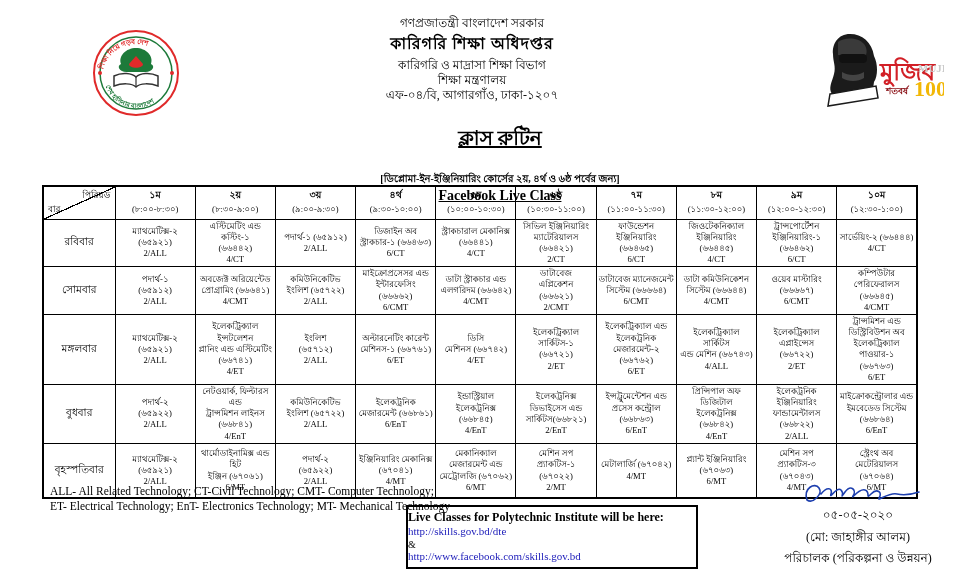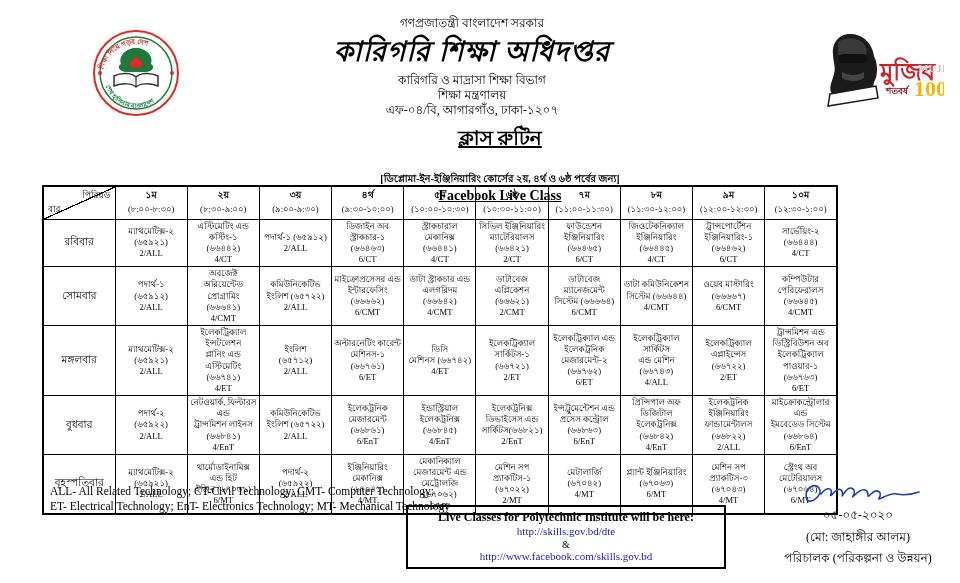--- a/index.html
+++ b/index.html
@@ -5,51 +5,51 @@
   * { margin:0; padding:0; box-sizing:border-box; }
   html,body { background:#e8e8e8; }
   .page {
     position:relative; width:960px; height:583px; margin:0 auto;
     background:#ffffff; overflow:hidden;
     font-family:"Liberation Serif", serif; color:#000;
   }
   
   .gov-header { position:absolute; left:0; right:16px; top:16px; text-align:center; line-height:1.25; }
   .gov-line1 { font-size:12px; }
-  .gov-line2 { font-size:28px; font-weight:bold; letter-spacing:1px; margin:3px 0 4px;font-style:italic; }
+  .gov-line2 { font-size:16px; font-weight:bold; letter-spacing:1px; margin:3px 0 4px; }
   .gov-line3, .gov-line4, .gov-line5 { font-size:12px; }
   .logo-left  { position:absolute; left:88px;  top:26px; width:96px;  height:92px; }
   .logo-right { position:absolute; left:822px; top:28px; width:122px; height:84px; }
   
   .class-start { position:absolute; left:95px; top:128px; font-size:21px; font-weight:bold; }
   .title-block { position:absolute; left:300px; top:123px; width:400px; text-align:center; }
   .routine-title { font-size:20px; font-weight:bold; text-decoration:underline; }
   .routine-subtitle { font-size:10px; font-weight:bold; margin-top:15px; }
   .fb-live { font-size:14px; font-weight:bold; text-decoration:underline; }
   
-  table.routine { position:absolute; left:42px; top:185px; width:796px; border-collapse:collapse; table-layout:fixed; border:2px solid #000; }
+  table.routine { position:absolute; left:42px; top:185px; width:876px; border-collapse:collapse; table-layout:fixed; border:2px solid #000; }
   table.routine th, table.routine td { border:1px solid #000; vertical-align:middle; text-align:center; padding:1px 2px; }
   col.day-col { width:72px; }
   .corner { position:relative; height:33px;
     background:linear-gradient(to bottom right, transparent calc(50% - 0.6px), #000 calc(50% - 0.6px), #000 calc(50% + 0.6px), transparent calc(50% + 0.6px));
   }
   .corner-top { position:absolute; top:1px; right:4px; font-size:9px; font-weight:normal; }
   .corner-bottom { position:absolute; bottom:2px; left:4px; font-size:9px; font-weight:normal; }
   .p-label { font-size:9.5px; }
   .p-time  { font-size:8.5px; font-weight:normal; }
   th.day-th { font-size:10.5px; font-weight:normal; }
   td.cell { font-size:8.6px; line-height:1.3; white-space:pre-line; }
   tr.r1 td, tr.r1 th { height:47px; }
   tr.r2 td, tr.r2 th { height:47px; }
   tr.r3 td, tr.r3 th { height:53px; }
   tr.r4 td, tr.r4 th { height:58px; }
   tr.r5 td, tr.r5 th { height:55px; }
   
   .legend { position:absolute; left:50px; top:484px; font-size:11.5px; line-height:1.3; }
-  .link-box { position:absolute; left:406px; top:505px; width:320px; height:64px; border:2px solid #000; text-align:center; padding-top:3px; }
+  .link-box { position:absolute; left:406px; top:505px; width:292px; height:64px; border:2px solid #000; padding-top:3px; }
   .link-box-title { font-size:12px; font-weight:bold; }
   .link-url { font-size:11px; color:#2222bb; display:block; text-decoration:none; line-height:1.25; }
   .amp { font-size:10px; }
   .sign-block { position:absolute; left:760px; top:478px; width:196px; text-align:center; }
   .sign-svg { display:block; margin:0 auto; }
   .sign-date { font-size:12px; margin-top:-2px; }
   .sign-name { font-size:12px; margin-top:2px; }
   .sign-designation { font-size:12px; margin-top:1px; }
 </style>
 </head>

